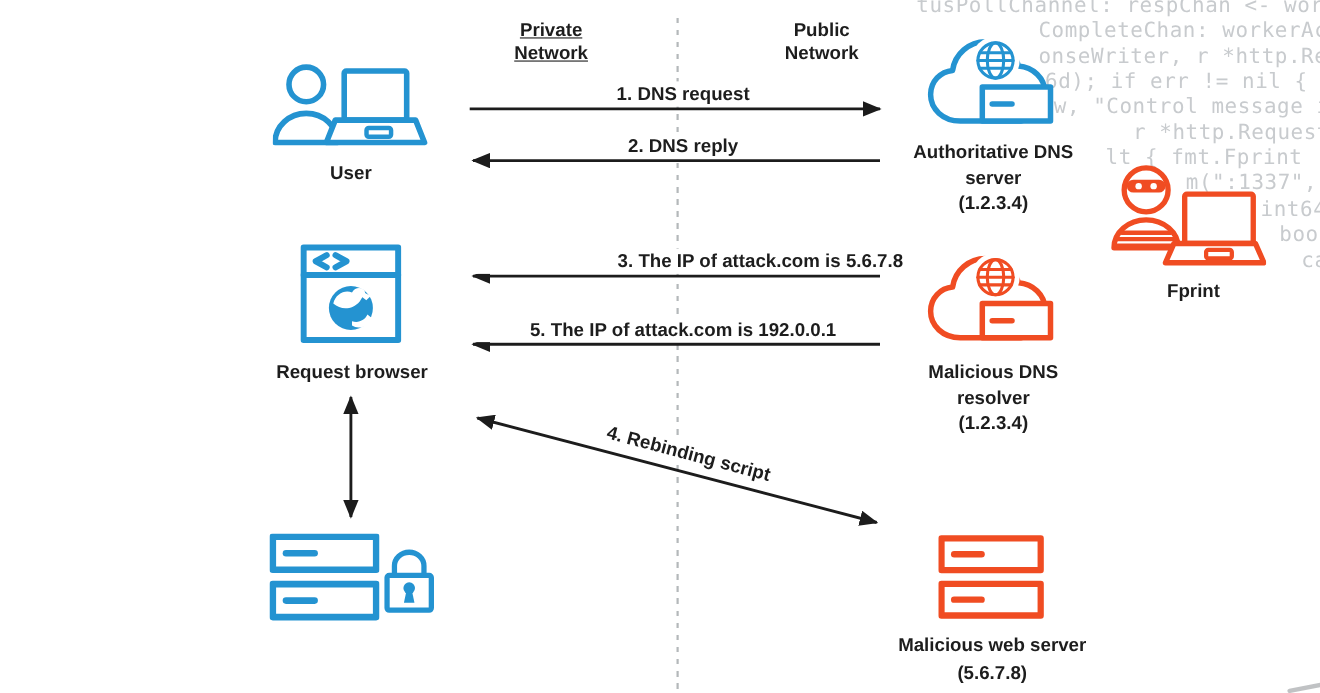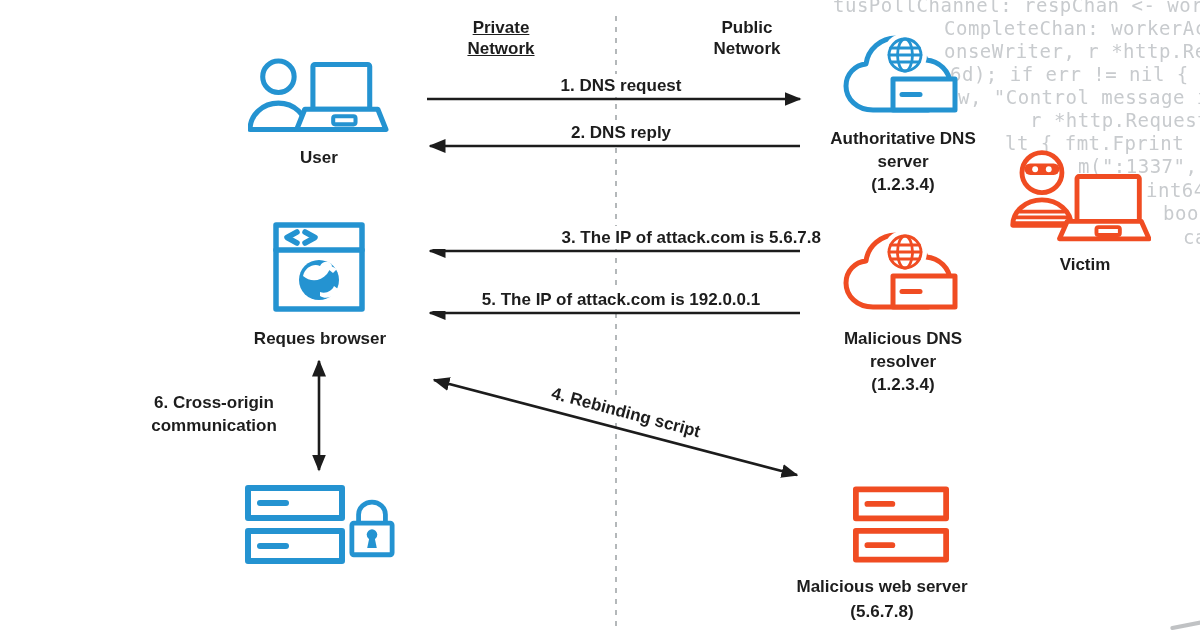--- a/index.html
+++ b/index.html
@@ -81,22 +81,20 @@
       <line x1="434" y1="380" x2="797" y2="475" marker-start="url(#ah)" marker-end="url(#ah)"></line>
       <line x1="319" y1="361" x2="319" y2="470" marker-start="url(#ah)" marker-end="url(#ah)"></line>
     </g>
   </svg>
 
   <div class="lbl flow-lbl" style="left:465px; top:74px;  width:300px;text-align:center;">1. DNS request</div>
   <div class="lbl flow-lbl" style="left:465px; top:121px; width:300px;">2. DNS reply</div>
   <div class="lbl flow-lbl" style="left:415px; top:226px; width:400px;text-align:right;">3. The IP of attack.com is 5.6.7.8</div>
   <div class="lbl flow-lbl" style="left:415px; top:288px; width:400px;">5. The IP of attack.com is 192.0.0.1</div>
   <div class="lbl flow-lbl rot" style="left:470px; top:401px; width:300px;">4. Rebinding script</div>
-  <div class="lbl pre" style="left:124px; top:391px; width:180px;">6. Cross-origin
-communication</div>
 
   <span class="icon c-blue" style="left:248px; top:56px;">
     <svg width="142" height="80" viewBox="0 0 140 74" fill="none" stroke="currentColor" stroke-width="5" stroke-linejoin="round" stroke-linecap="round">
       <circle cx="30" cy="18" r="15.5" fill="#fff"></circle>
       <path d="M2,70 a28,26 0 0 1 56,0 z" fill="#fff"></path>
       <rect x="64" y="6" width="56" height="44" rx="2" fill="#fff"></rect>
       <path d="M56,50 L128,50 L136,70 L48,70 Z" fill="#fff"></path>
       <rect x="84" y="57" width="22" height="8" rx="2" stroke-width="4"></rect>
     </svg>
   </span>
@@ -129,37 +127,37 @@
       <circle cx="47" cy="22.5" r="3" fill="#fff" stroke="none"></circle>
       <path d="M10,80 a30,26 0 0 1 60,0 z" fill="#fff"></path>
       <line x1="17" y1="66" x2="63" y2="66" stroke-width="4"></line>
       <line x1="13" y1="72" x2="67" y2="72" stroke-width="4"></line>
       <line x1="11" y1="78" x2="69" y2="78" stroke-width="4"></line>
       <rect x="76" y="30" width="64" height="46" rx="2" fill="#fff"></rect>
       <path d="M66,76 L142,76 L150,94 L58,94 Z" fill="#fff"></path>
       <rect x="96" y="82" width="24" height="8" rx="2" stroke-width="4"></rect>
     </svg>
   </span>
-  <div class="lbl" style="left:1025px; top:253px; width:120px;">Victim</div>
+  <div class="lbl" style="left:1025px; top:253px; width:120px;">Fprint</div>
 
   <span class="icon c-blue" style="left:273px; top:221px;">
     <svg width="92" height="92" viewBox="0 0 92 90" fill="none" stroke="currentColor" stroke-width="5.5" stroke-linejoin="round" stroke-linecap="round">
       <rect x="3" y="3" width="86" height="84" fill="#fff"></rect>
       <line x1="3" y1="28" x2="89" y2="28"></line>
       <path d="M24,10 L14,15.5 L24,21"></path>
       <path d="M32,10 L42,15.5 L32,21"></path>
       <circle cx="46" cy="58" r="20" fill="currentColor" stroke="none"></circle>
       <g fill="#fff" stroke="none">
         <path d="M30,54 c2,-9 11,-13 17,-10 c3,-6 11,-5 12,0 l-5,8 c-7,8 -17,8 -24,2 z"></path>
         <path d="M47,70 c6,2 12,-1 14,-6 l4,3 c-3,8 -12,11 -18,7 z"></path>
         <path d="M58,44 l6,3 -4,4 -5,-4 z"></path>
       </g>
     </svg>
   </span>
-  <div class="lbl" style="left:240px; top:327px; width:160px;">Reques browser</div>
+  <div class="lbl" style="left:240px; top:327px; width:160px;">Request browser</div>
 
   <span class="icon c-red" style="left:843px; top:219px;">
     <svg width="120" height="100" viewBox="0 0 120 100" fill="none" stroke="currentColor" stroke-width="5" stroke-linejoin="round" stroke-linecap="round">
       <path d="M30,88 C14,88 3,77 3,64 C3,52 12,43 23,42 C25,27 38,16 53,16 C67,16 79,25 83,38 C96,39 107,49 107,62 C107,75 98,86 85,88 Z" fill="#fff"></path>
       <circle cx="62" cy="33" r="22" fill="#fff" stroke="none"></circle>
       <g stroke-width="2.8">
         <circle cx="62" cy="33" r="16"></circle>
         <ellipse cx="62" cy="33" rx="7.5" ry="16"></ellipse>
         <line x1="47.6" y1="26" x2="76.4" y2="26"></line>
         <line x1="46" y1="33" x2="78" y2="33"></line>
@@ -191,16 +189,16 @@
   </span>
 
   <span class="icon c-red" style="left:853px; top:486px;">
     <svg width="96" height="78" viewBox="0 0 100 80" fill="none" stroke="currentColor" stroke-width="6" stroke-linejoin="round" stroke-linecap="round">
       <rect x="3" y="3" width="94" height="30" fill="#fff"></rect>
       <line x1="15" y1="18" x2="41" y2="18"></line>
       <rect x="3" y="46" width="94" height="30" fill="#fff"></rect>
       <line x1="15" y1="61" x2="41" y2="61"></line>
     </svg>
   </span>
-  <div class="lbl pre" style="left:772px; top:574px; width:220px; line-height:25px;">Malicious web server
+  <div class="lbl pre" style="left:792px; top:574px; width:220px; line-height:25px;">Malicious web server
 (5.6.7.8)</div>
 
 </div>
 
 </body></html>

